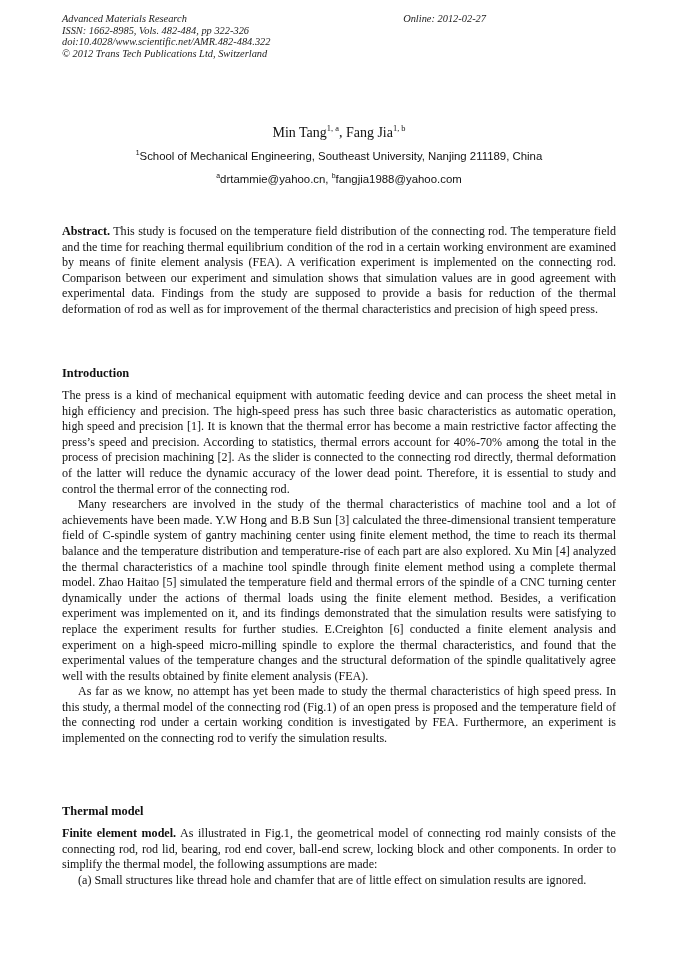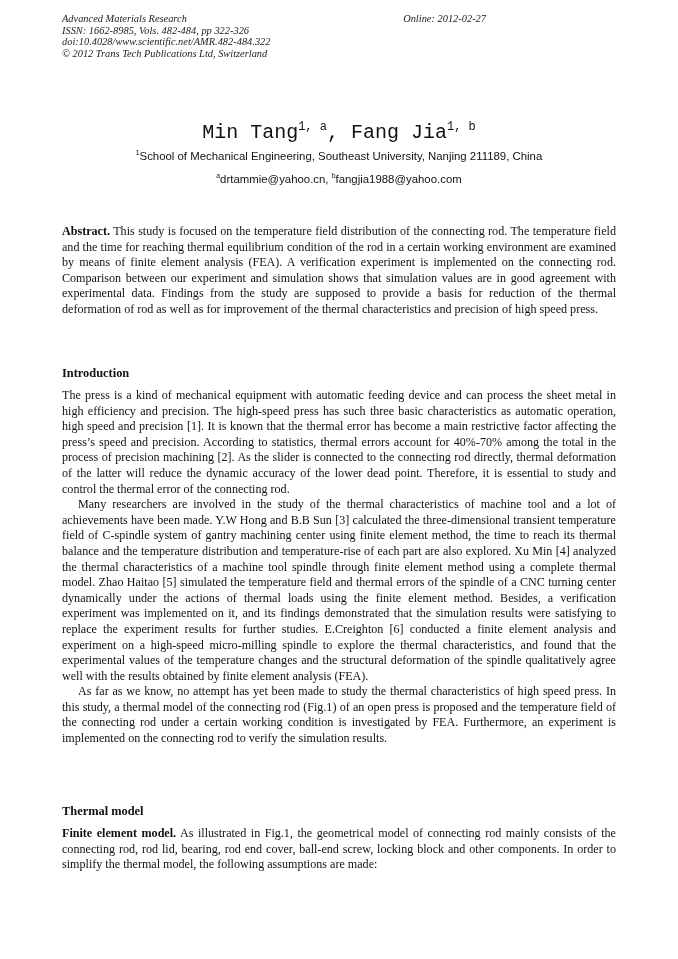--- a/index.html
+++ b/index.html
@@ -2,21 +2,21 @@
 <html><head>
 <meta charset="utf-8">
 <style>
   html, body { margin: 0; padding: 0; background: #ffffff; }
   body { width: 678px; height: 959px; position: relative; overflow: hidden; color: #111; }
   .page { position: absolute; left: 0; top: 0; width: 548px; height: 959px; }
   .header-left { position: absolute; left: 62px; top: 13px; font-family: "Liberation Serif", serif; font-style: italic; font-size: 10.4px; line-height: 11.6px; color: #222; }
   .header-left div { white-space: nowrap; }
   .header-right { position: absolute; right: 62px; top: 13px; font-family: "Liberation Serif", serif; font-style: italic; font-size: 10.4px; line-height: 11.6px; color: #222; margin-left: 17px; }
   .title { position: absolute; left: 62px; width: 554px; top: 81px; text-align: center; font-family: "Liberation Sans", sans-serif; font-weight: bold; font-size: 15.6px; line-height: 19px; }
-  .authors { position: absolute; left: 62px; width: 554px; top: 123px; text-align: center; font-family: Liberation Mono, monospace; font-size: 20px; line-height: 20px; }
+  .authors { position: absolute; left: 62px; width: 554px; top: 123px; text-align: center; font-family: Liberation Serif, serif; font-size: 14px; line-height: 20px; }
   .authors sup, .aff sup, .emails sup { font-size: 0.6em; vertical-align: super; line-height: 0; }
   .aff { position: absolute; left: 62px; width: 554px; top: 149px; text-align: center; font-family: "Liberation Sans", sans-serif; font-size: 11.4px; line-height: 14px; }
   .emails { position: absolute; left: 62px; width: 554px; top: 172px; text-align: center; font-family: "Liberation Sans", sans-serif; font-size: 11.4px; line-height: 14px; }
   .keywords { position: absolute; left: 62px; width: 554px; top: 206px; font-family: "Liberation Sans", sans-serif; font-size: 11.4px; line-height: 14px; }
   .keywords b { font-weight: bold; }
   .body-text { position: absolute; left: 62px; width: 554px; font-family: "Liberation Serif", serif; font-size: 12.1px; line-height: 15.6px; text-align: justify; }
   .body-text p { margin: 0; }
   .body-text p.indent { text-indent: 16px; }
   .section-heading { position: absolute; left: 62px; font-family: "Liberation Serif", serif; font-weight: bold; font-size: 12.4px; line-height: 15px; }
   .runin { font-weight: bold; }
@@ -57,15 +57,16 @@
   <div class="body-text" style="top:388px;">
     <p>The press is a kind of mechanical equipment with automatic feeding device and can process the sheet metal in high efficiency and precision. The high-speed press has such three basic characteristics as automatic operation, high speed and precision [1]. It is known that the thermal error has become a main restrictive factor affecting the press’s speed and precision. According to statistics, thermal errors account for 40%-70% among the total in the process of precision machining [2]. As the slider is connected to the connecting rod directly, thermal deformation of the latter will reduce the dynamic accuracy of the lower dead point. Therefore, it is essential to study and control the thermal error of the connecting rod.</p>
     <p class="indent">Many researchers are involved in the study of the thermal characteristics of machine tool and a lot of achievements have been made. Y.W Hong and B.B Sun [3] calculated the three-dimensional transient temperature field of C-spindle system of gantry machining center using finite element method, the time to reach its thermal balance and the temperature distribution and temperature-rise of each part are also explored. Xu Min [4] analyzed the thermal characteristics of a machine tool spindle through finite element method using a complete thermal model. Zhao Haitao [5] simulated the temperature field and thermal errors of the spindle of a CNC turning center dynamically under the actions of thermal loads using the finite element method. Besides, a verification experiment was implemented on it, and its findings demonstrated that the simulation results were satisfying to replace the experiment results for further studies. E.Creighton [6] conducted a finite element analysis and experiment on a high-speed micro-milling spindle to explore the thermal characteristics, and found that the experimental values of the temperature changes and the structural deformation of the spindle qualitatively agree well with the results obtained by finite element analysis (FEA).</p>
     <p class="indent">As far as we know, no attempt has yet been made to study the thermal characteristics of high speed press. In this study, a thermal model of the connecting rod (Fig.1) of an open press is proposed and the temperature field of the connecting rod under a certain working condition is investigated by FEA. Furthermore, an experiment is implemented on the connecting rod to verify the simulation results.</p>
   </div>
 
   <div class="section-heading" style="top:804px;">Thermal model</div>
 
   <div class="body-text" style="top:826px;">
     <p><span class="runin">Finite element model.</span> <span>As illustrated in Fig.1, the geometrical model of connecting rod mainly consists of the connecting rod, rod lid, bearing, rod end cover, ball-end screw, locking block and other components. In order to simplify the thermal model, the following assumptions are made:</span></p>
+    <p class="indent">(a) Small structures like thread hole and chamfer that are of little effect on simulation results are ignored.</p>
   </div>
 
 </div>
 
 </body></html>

